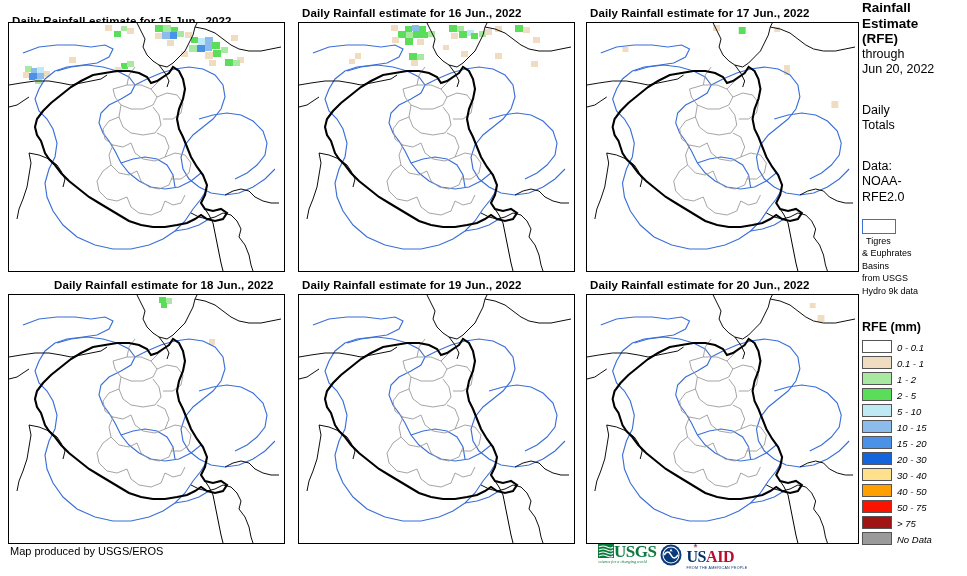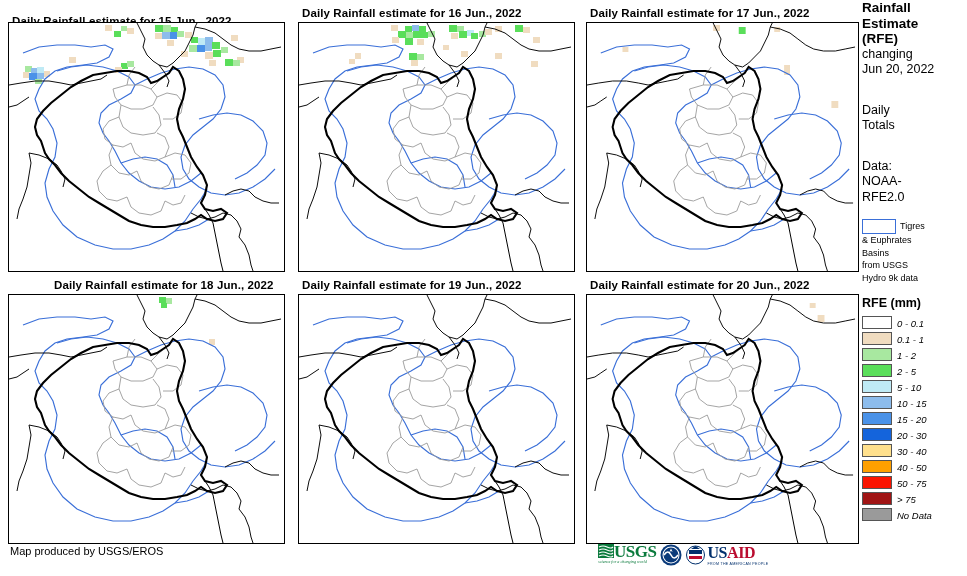--- a/index.html
+++ b/index.html
@@ -11,37 +11,37 @@
                white-space:nowrap;line-height:14px;color:#000;}
   .map-frame{position:absolute;border:1px solid #000;background:#fff;overflow:hidden;}
   .map-svg{display:block;width:100%;height:100%;}
 
   
   #sidebar{position:absolute;left:862px;top:0;width:105px;height:576px;}
   .hdr{font-size:13.5px;font-weight:bold;line-height:15.5px;}
   .sub{font-size:12.5px;line-height:15.5px;}
   .blk{margin-top:25px;font-size:12.5px;line-height:15.5px;}
 
-  .basin-row{margin-top:14px;display:flex;align-items:flex-start;}
+  .basin-row{margin-top:14px;display:flex;align-items:flex-start;flex-direction:column;}
   .basin-box{width:34px;height:15px;border:1.6px solid #3a6fd8;background:#fff;
              box-sizing:border-box;flex:0 0 auto;}
   .basin-lbl{font-size:9px;line-height:11px;margin-left:4px;padding-top:2px;}
   .basin-lines{font-size:9px;line-height:11.5px;margin-top:1px;}
 
-  #legend{position:absolute;left:862px;top:296px;width:83px;}
+  #legend{position:absolute;left:862px;top:320px;width:83px;}
   .leg-title{font-size:12.5px;font-weight:bold;margin-bottom:4px;}
   .leg-row{display:flex;align-items:flex-end;height:15px;margin-bottom:1px;font-style:italic;}
   .leg-sw{width:30px;height:13px;border:1px solid #555;box-sizing:border-box;flex:0 0 auto;}
   .leg-lb{font-size:9.5px;margin-left:5px;white-space:nowrap;}
 
   
   #credit{position:absolute;left:10px;top:545px;font-size:11px;}
   #logos{position:absolute;left:598px;top:541px;width:262px;height:32px;
          display:flex;align-items:center;gap:4px;}
-  .logo{height:26px;display:flex;align-items:flex-start;}
+  .logo{height:26px;display:flex;align-items:flex-start;flex-direction:column;}
   .usgs-txt{font-family:"Liberation Serif","DejaVu Serif",serif;font-weight:bold;
             font-size:17px;color:#0a7a3c;letter-spacing:-.5px;line-height:15px;}
   .usgs-tag{font-family:"Liberation Serif",serif;font-style:italic;font-size:4.2px;
             color:#0a7a3c;letter-spacing:0;}
   .usaid-txt{font-family:"Liberation Serif",serif;font-weight:bold;font-size:16px;
              letter-spacing:-.4px;line-height:14px;}
   .usaid-blue{color:#002F6C;}
   .usaid-red{color:#BA0C2F;}
   .usaid-tag{font-family:"Liberation Sans",sans-serif;font-size:3.6px;color:#002F6C;
              letter-spacing:.3px;}
@@ -490,21 +490,21 @@
       </g>
     </svg>
   </div>
 </div>
 
 <div id="sidebar">
   <div style="">
     <div class="hdr">Rainfall</div>
     <div class="hdr">Estimate</div>
     <div class="hdr">(RFE)</div>
-    <div class="sub">changing</div>
+    <div class="sub">through</div>
     <div class="sub">Jun 20, 2022</div>
 
     <div class="blk">Daily</div>
     <div class="sub">Totals</div>
 
     <div class="blk">Data:</div>
     <div class="sub">NOAA-</div>
     <div class="sub">RFE2.0</div>
 
     <div class="basin-row">

